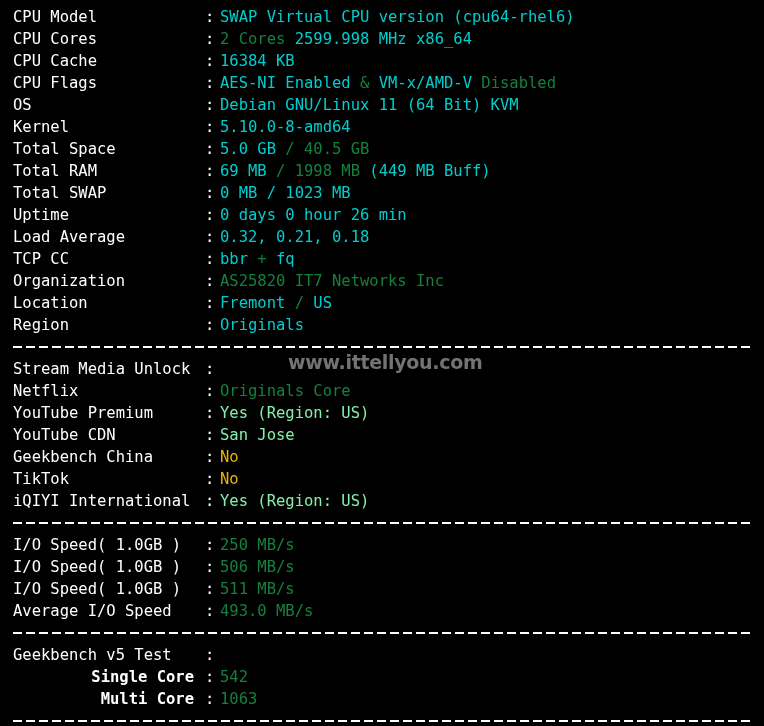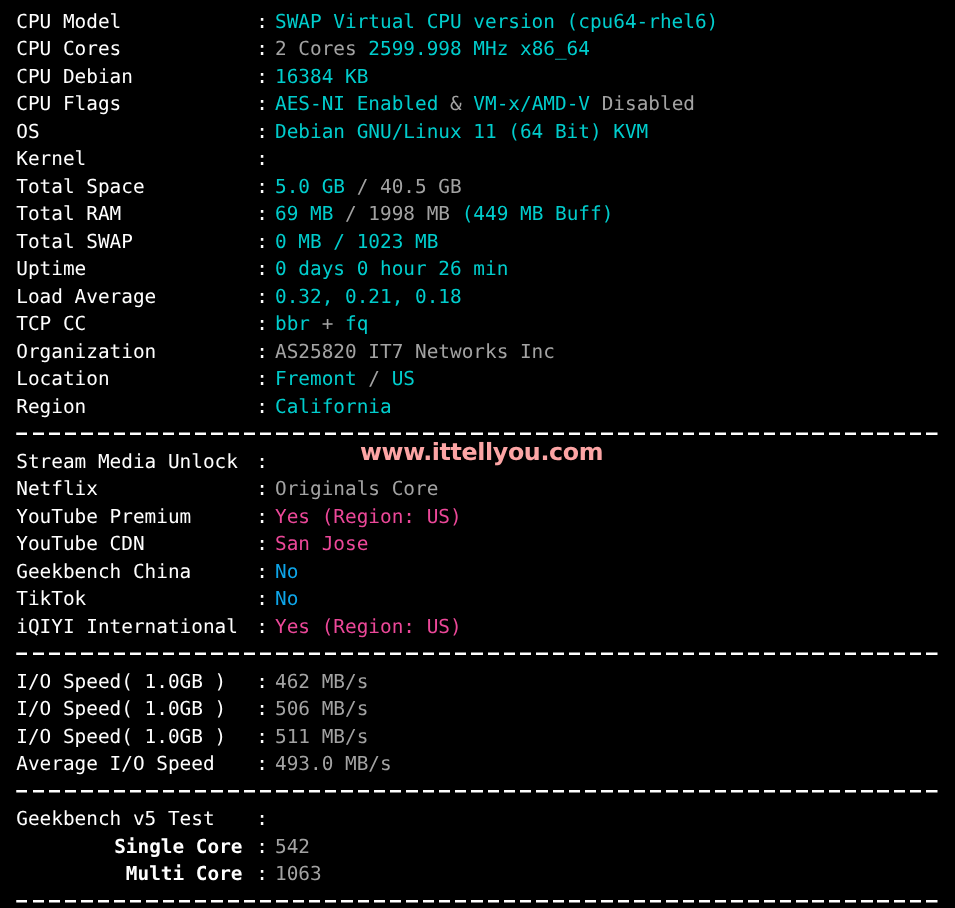--- a/index.html
+++ b/index.html
@@ -54,23 +54,23 @@
   }
 
   .value {
     position: absolute;
     left: 220px;
     top: 0;
     white-space: pre;
   }
 
   .c-cyan   { color: #00cdcd; }
-  .c-yellow { color: #a3a3a3; margin-top: 48px; }
-  .c-green  { color: #ec4899; }
-  .c-red    { color: #0ea5e9; }
+  .c-yellow { color: #15803d; margin-top: 48px; }
+  .c-green  { color: #86efac; }
+  .c-red    { color: #eab308; }
 
   .sep {
     height: 22px;
     line-height: 22px;
     position: relative;
   }
   .sep-rule {
     position: absolute;
     left: 13px;
     right: 14px;
@@ -88,49 +88,49 @@
   .spacer-6  { height: 6px; }
 
   #watermark {
     position: absolute;
     left: 288px;
     top: 351px;
     font-family: "DejaVu Sans", "Liberation Sans", sans-serif;
     font-weight: bold;
     font-size: 19px;
     line-height: 22px;
-    color: #fca5a5;
+    color: #737373;
     letter-spacing: -0.3px;
     white-space: pre;
     z-index: 5;
   }
 </style>
 </head>
 <body>
 
 <div id="terminal">
 
   <div class="spacer-6"></div>
 
   <div id="system-section">
       <div class="line"><span class="label">CPU Model</span><span class="colon">:</span><span class="value"><span class="c-cyan">SWAP Virtual CPU version (cpu64-rhel6)</span></span></div>
       <div class="line"><span class="label">CPU Cores</span><span class="colon">:</span><span class="value"><span class="c-yellow">2 Cores </span><span class="c-cyan">2599.998 MHz x86_64</span></span></div>
-      <div class="line"><span class="label">CPU Debian</span><span class="colon">:</span><span class="value"><span class="c-cyan">16384 KB</span></span></div>
+      <div class="line"><span class="label">CPU Cache</span><span class="colon">:</span><span class="value"><span class="c-cyan">16384 KB</span></span></div>
       <div class="line"><span class="label">CPU Flags</span><span class="colon">:</span><span class="value"><span class="c-cyan">AES-NI Enabled </span><span class="c-yellow">&amp; </span><span class="c-cyan">VM-x/AMD-V </span><span class="c-yellow">Disabled</span></span></div>
       <div class="line"><span class="label">OS</span><span class="colon">:</span><span class="value"><span class="c-cyan">Debian GNU/Linux 11 (64 Bit) KVM</span></span></div>
-      <div class="line"><span class="label">Kernel</span><span class="colon">:</span></div>
+      <div class="line"><span class="label">Kernel</span><span class="colon">:</span><span class="value"><span class="c-cyan">5.10.0-8-amd64</span></span></div>
       <div class="line"><span class="label">Total Space</span><span class="colon">:</span><span class="value"><span class="c-cyan">5.0 GB </span><span class="c-yellow">/ 40.5 GB</span></span></div>
       <div class="line"><span class="label">Total RAM</span><span class="colon">:</span><span class="value"><span class="c-cyan">69 MB </span><span class="c-yellow">/ 1998 MB </span><span class="c-cyan">(449 MB Buff)</span></span></div>
       <div class="line"><span class="label">Total SWAP</span><span class="colon">:</span><span class="value"><span class="c-cyan">0 MB / 1023 MB</span></span></div>
       <div class="line"><span class="label">Uptime</span><span class="colon">:</span><span class="value"><span class="c-cyan">0 days 0 hour 26 min</span></span></div>
       <div class="line"><span class="label">Load Average</span><span class="colon">:</span><span class="value"><span class="c-cyan">0.32, 0.21, 0.18</span></span></div>
       <div class="line"><span class="label">TCP CC</span><span class="colon">:</span><span class="value"><span class="c-cyan">bbr </span><span class="c-yellow">+ </span><span class="c-cyan">fq</span></span></div>
       <div class="line"><span class="label">Organization</span><span class="colon">:</span><span class="value"><span class="c-yellow">AS25820 IT7 Networks Inc</span></span></div>
       <div class="line"><span class="label">Location</span><span class="colon">:</span><span class="value"><span class="c-cyan">Fremont </span><span class="c-yellow">/ </span><span class="c-cyan">US</span></span></div>
-      <div class="line"><span class="label">Region</span><span class="colon">:</span><span class="value"><span class="c-cyan">California</span></span></div>
+      <div class="line"><span class="label">Region</span><span class="colon">:</span><span class="value"><span class="c-cyan">Originals</span></span></div>
     </div>
 
   <div class="sep">
     <div class="sep-rule"></div>
   </div>
 
   <div id="stream-section">
       <div class="line"><span class="label">Stream Media Unlock</span><span class="colon">:</span></div>
       <div class="line"><span class="label">Netflix</span><span class="colon">:</span><span class="value"><span class="c-yellow">Originals Core</span></span></div>
       <div class="line"><span class="label">YouTube Premium</span><span class="colon">:</span><span class="value"><span class="c-green">Yes (Region: US)</span></span></div>
@@ -138,21 +138,21 @@
       <div class="line"><span class="label">Geekbench China</span><span class="colon">:</span><span class="value"><span class="c-red">No</span></span></div>
       <div class="line"><span class="label">TikTok</span><span class="colon">:</span><span class="value"><span class="c-red">No</span></span></div>
       <div class="line"><span class="label">iQIYI International</span><span class="colon">:</span><span class="value"><span class="c-green">Yes (Region: US)</span></span></div>
     </div>
 
   <div class="sep">
     <div class="sep-rule"></div>
   </div>
 
   <div id="io-section">
-      <div class="line"><span class="label">I/O Speed( 1.0GB )</span><span class="colon">:</span><span class="value"><span class="c-yellow">462 MB/s</span></span></div>
+      <div class="line"><span class="label">I/O Speed( 1.0GB )</span><span class="colon">:</span><span class="value"><span class="c-yellow">250 MB/s</span></span></div>
       <div class="line"><span class="label">I/O Speed( 1.0GB )</span><span class="colon">:</span><span class="value"><span class="c-yellow">506 MB/s</span></span></div>
       <div class="line"><span class="label">I/O Speed( 1.0GB )</span><span class="colon">:</span><span class="value"><span class="c-yellow">511 MB/s</span></span></div>
       <div class="line"><span class="label">Average I/O Speed</span><span class="colon">:</span><span class="value"><span class="c-yellow">493.0 MB/s</span></span></div>
     </div>
 
   <div class="sep">
     <div class="sep-rule"></div>
   </div>
 
   <div id="geekbench-section">

